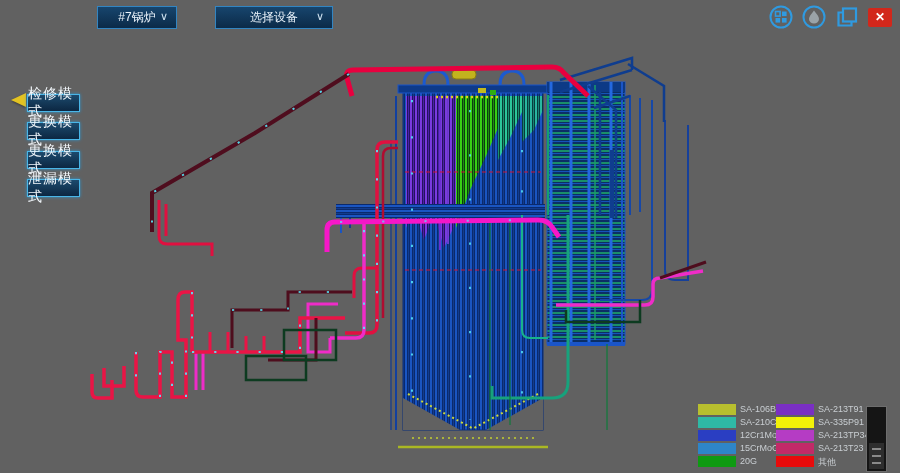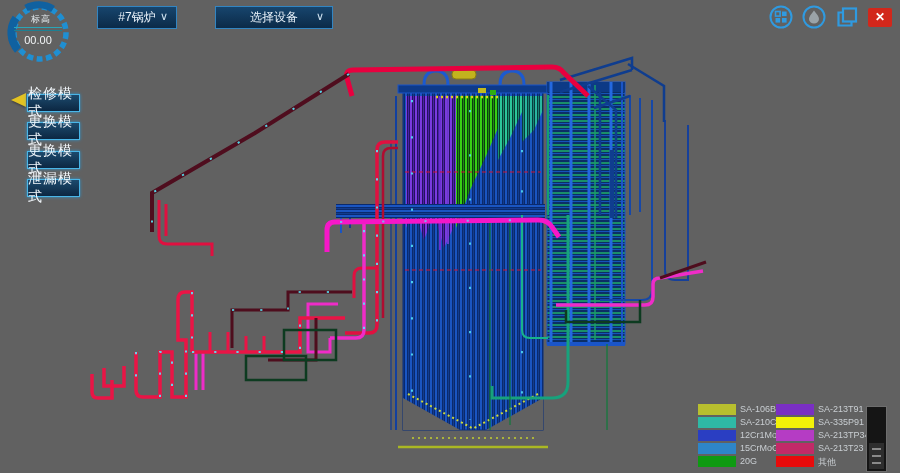--- a/index.html
+++ b/index.html
@@ -192,30 +192,20 @@
       <rect x="284" y="330" width="52" height="30" stroke="#0d3b20" stroke-width="2.5"></rect>
       <rect x="246" y="356" width="60" height="24" stroke="#0d3b20" stroke-width="2.5"></rect>
       <path d="M566,310 L566,322 L640,322 L640,300" stroke="#0d3b20" stroke-width="2.5"></path>
       <path d="M660,278 L706,262" stroke="#4e0d1d" stroke-width="3"></path>
       <path d="M136,352 L136,390 M160,397 L160,352 L172,352 L172,397 M186,397 L186,340 M192,292 L192,352 M192,352 L300,352 L300,318" stroke="#55e8fa" stroke-width="2" stroke-dasharray="2.2 20" opacity=".9"></path>
       <path d="M232,310 L288,310 L288,292 L352,292" stroke="#55e8fa" stroke-width="2" stroke-dasharray="2.2 26" opacity=".8"></path>
     </g>
   </svg>
   </div>
 
-  <div class="gauge">
-    <svg width="70" height="70" viewBox="0 0 70 70">
-      <circle cx="34" cy="33" r="26" fill="none" stroke="#1f8fd2" stroke-width="5.5" stroke-dasharray="6 3.5"></circle>
-      <path d="M10,18 A26,26 0 0 0 12,50" fill="none" stroke="#1061a0" stroke-width="8"></path>
-      <path d="M20,8 A26,26 0 0 1 47,9" fill="none" stroke="#1061a0" stroke-width="7"></path>
-    </svg>
-    <div class="g-label">标高</div>
-    <div class="g-line"></div>
-    <div class="g-value">00.00</div>
-  </div>
 
   <div class="dd" id="dd-boiler">
     <span>#7锅炉</span>
     <span class="dd-chevron">∨</span>
   </div>
   <div class="dd" id="dd-device">
     <span>选择设备</span>
     <span class="dd-chevron">∨</span>
   </div>
 

